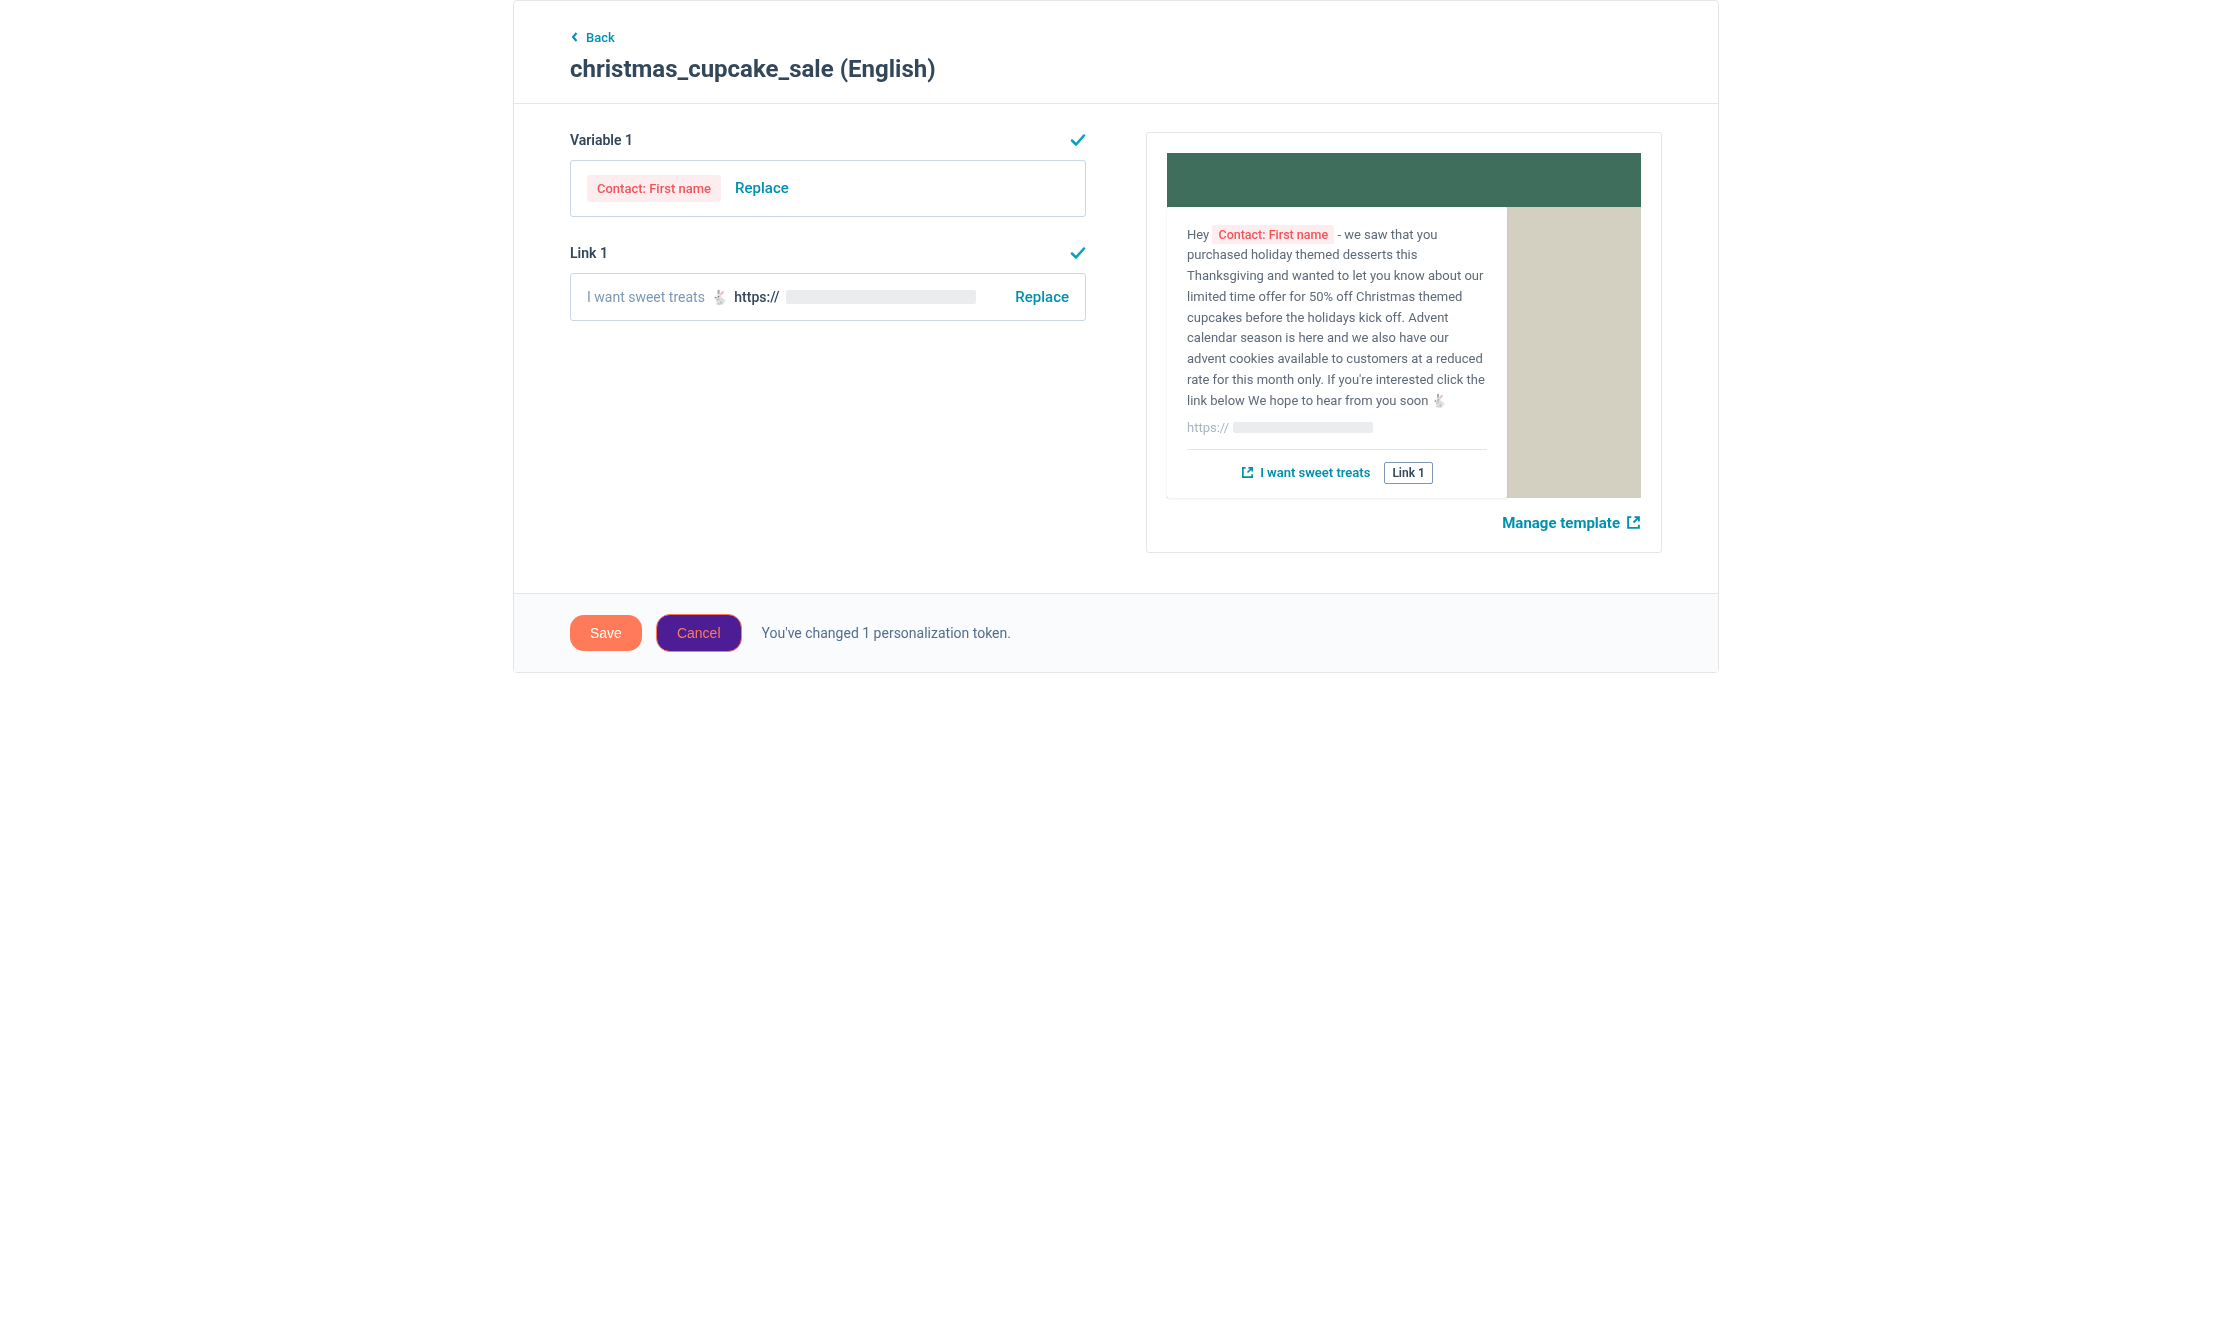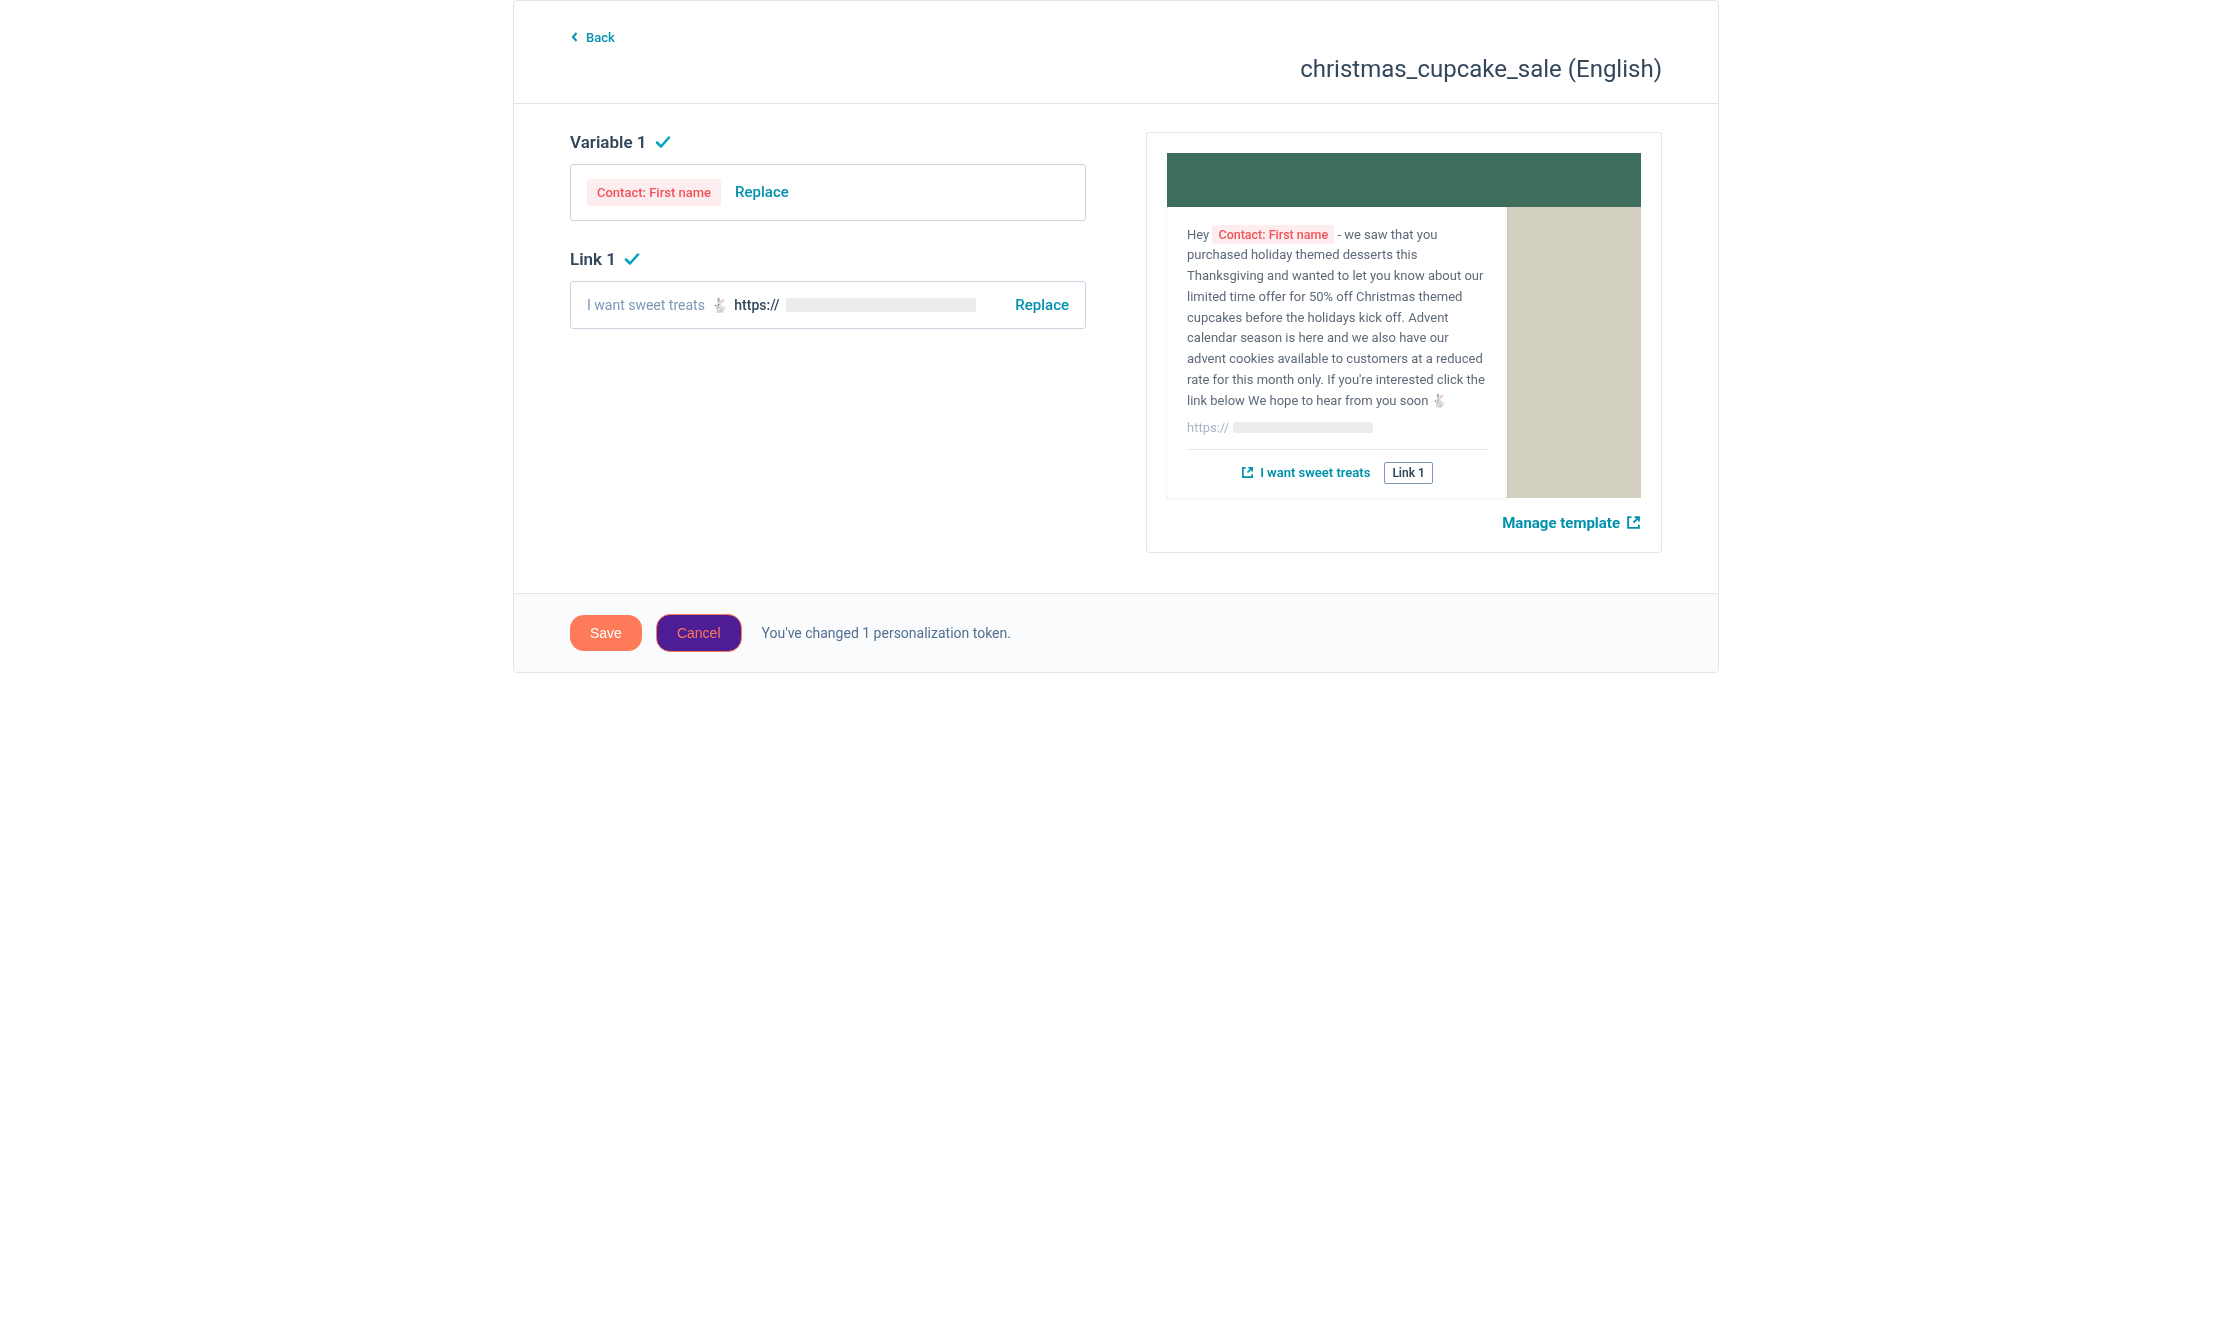--- a/index.html
+++ b/index.html
@@ -27,46 +27,46 @@
     gap: 6px;
     color: #0091ae;
     font-weight: 500;
     font-size: 13px;
     cursor: pointer;
     margin-bottom: 10px;
   }
   .back-link svg { width: 10px; height: 10px; }
   .page-title {
     font-size: 24px;
-    font-weight: 400;
-    color: #33475b;
-    text-align: right;
+    font-weight: 700;
+    color: #33475b;
   }
   .content {
     display: flex;
     padding: 28px 56px 40px 56px;
     gap: 60px;
   }
   .left-col { flex: 1; max-width: 610px; }
   .right-col { flex: 1; }
   .section-heading {
     font-size: 18px;
     font-weight: 600;
     color: #33475b;
     margin-bottom: 24px;
   }
   .field-group { margin-bottom: 28px; }
   .field-label {
     display: flex;
     align-items: center;
     gap: 8px;
     font-weight: 600;
-    font-size: 17px;
+    font-size: 14px;
     color: #33475b;
     margin-bottom: 12px;
+    justify-content: space-between;
   }
   .field-label svg { width: 16px; height: 16px; color: #00bda5; }
   .field-box {
     border: 1px solid #cbd6e2;
     border-radius: 3px;
     padding: 14px 16px;
     display: flex;
     align-items: center;
     gap: 14px;
     background: #fff;

